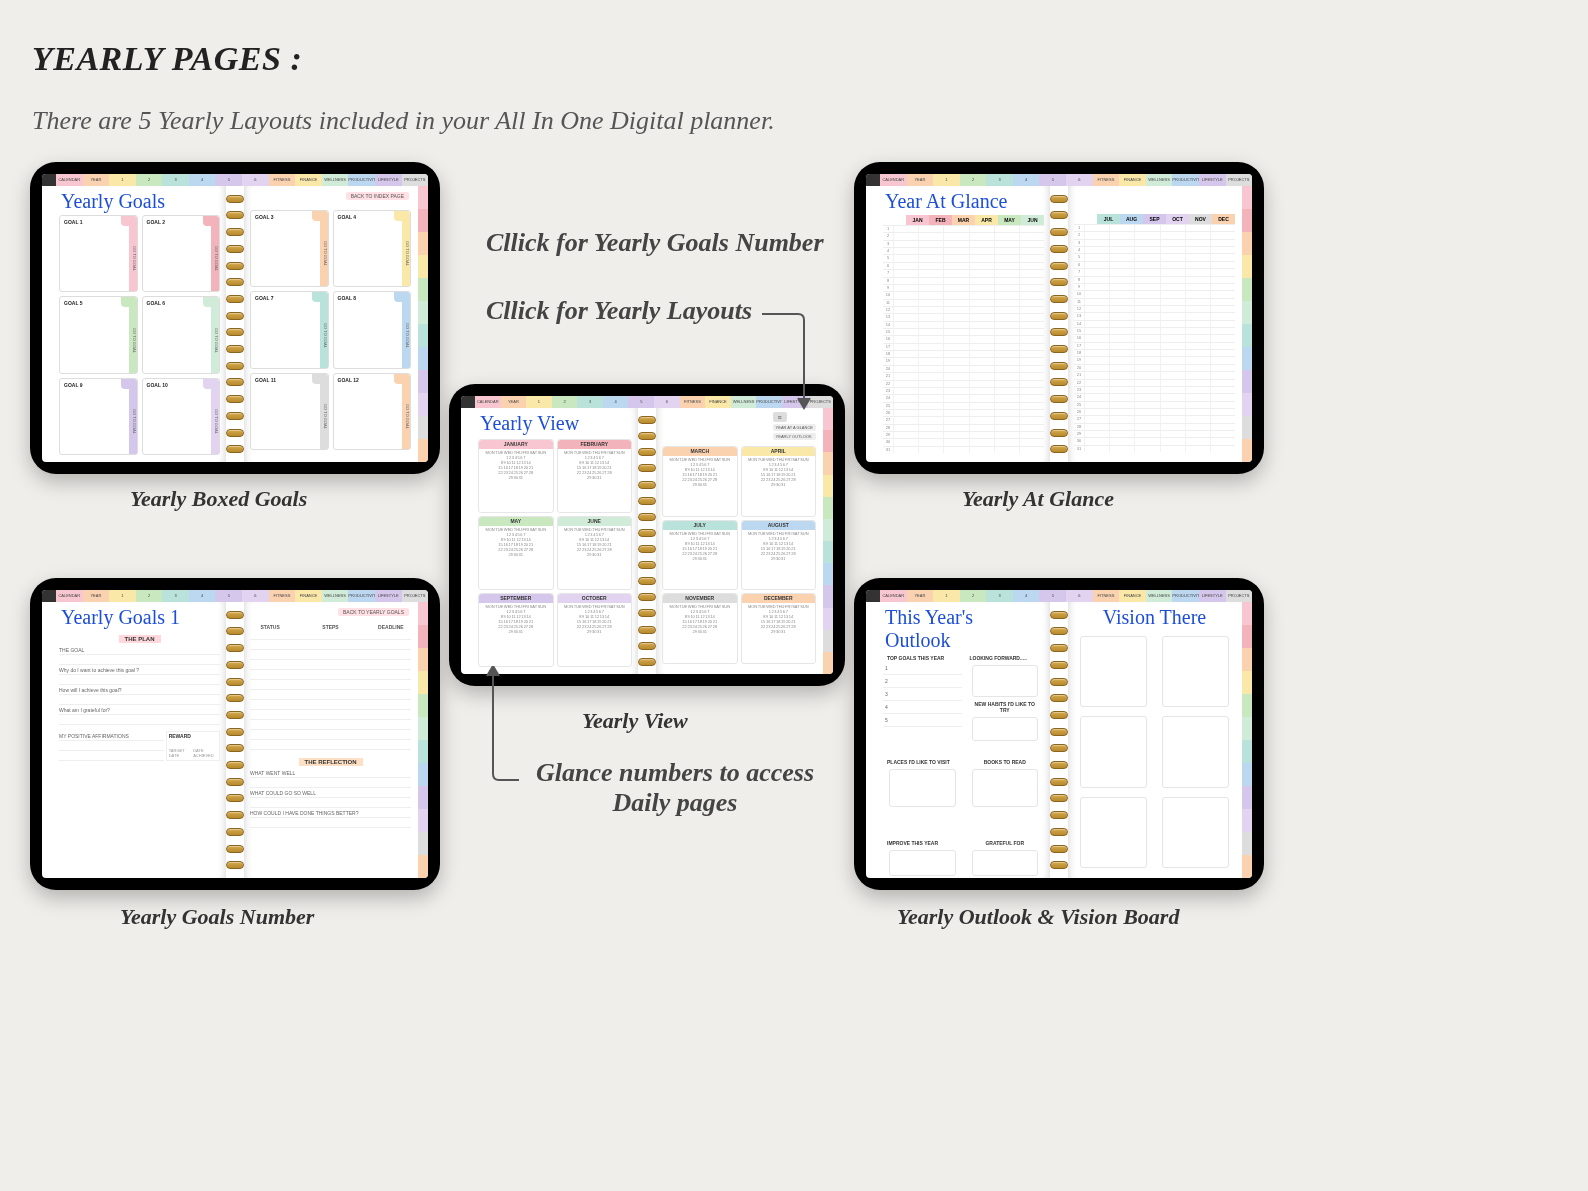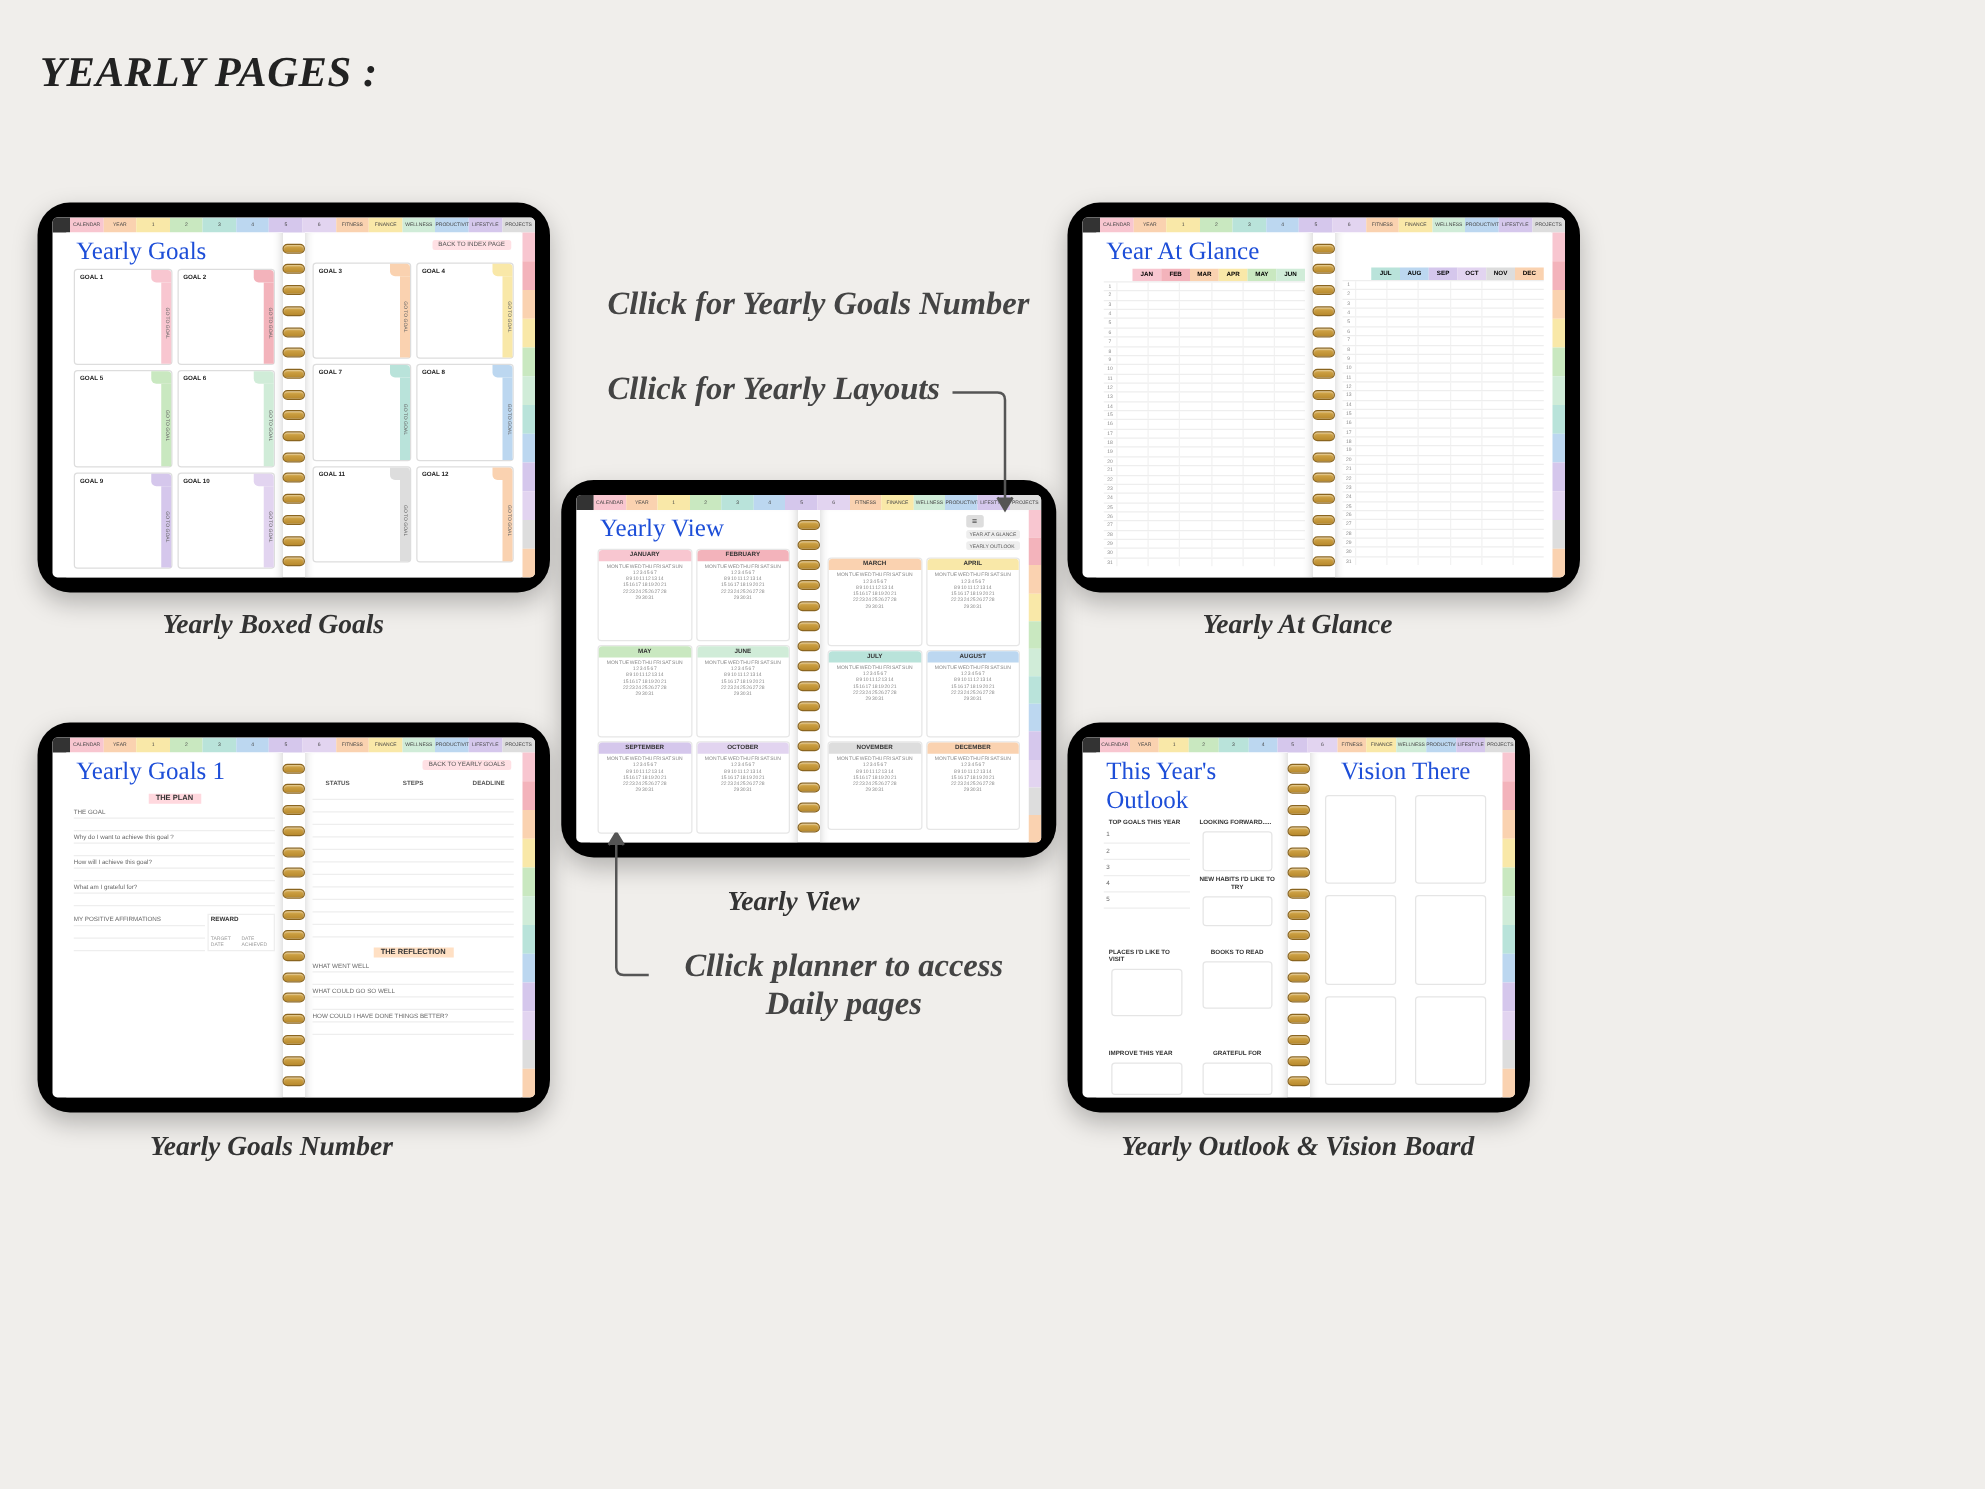--- a/index.html
+++ b/index.html
@@ -126,20 +126,21 @@
 .c-pink{background:#f8c6d0}.c-peach{background:#fad2b0}.c-yellow{background:#f9e8a8}
 .c-green{background:#c9e8c0}.c-teal{background:#b9e3da}.c-blue{background:#bcd7f0}
 .c-purple{background:#d5c7ec}.c-lav{background:#e2d4f0}.c-gray{background:#ddd}
 .c-red{background:#f3b3bb}.c-mint{background:#d0ecd8}
 </style>
 </head>
 <body>
 
 <div class="page">
   <div class="title">YEARLY PAGES :</div>
+  <div class="subtitle">There are 5 Yearly Layouts included in your All In One Digital planner.</div>
 
   <div class="ipad" style="left:30px; top:162px; width:410px; height:312px;">
     <div class="screen">
       <div class="tabs" id="tabs-1">
           <span class="home"></span>
           <span class="c-pink" style="font-size: 4px; text-align: center; line-height: 12px; color: rgb(68, 68, 68); overflow: hidden;">CALENDAR</span>
           <span class="c-peach" style="font-size: 4px; text-align: center; line-height: 12px; color: rgb(68, 68, 68); overflow: hidden;">YEAR</span>
           <span class="c-yellow" style="font-size: 4px; text-align: center; line-height: 12px; color: rgb(68, 68, 68); overflow: hidden;">1</span>
           <span class="c-green" style="font-size: 4px; text-align: center; line-height: 12px; color: rgb(68, 68, 68); overflow: hidden;">2</span>
           <span class="c-teal" style="font-size: 4px; text-align: center; line-height: 12px; color: rgb(68, 68, 68); overflow: hidden;">3</span>
@@ -1135,21 +1136,21 @@
               <div class="plan-line"></div>
               <div class="plan-line">HOW COULD I HAVE DONE THINGS BETTER?</div>
               <div class="plan-line"></div>
             </div>
         </div>
       </div>
     </div>
   </div>
   <div class="caption" style="left:120px; top:904px;">Yearly Goals Number</div>
 
-  <div class="ipad" style="left:854px; top:578px; width:370px; height:312px;">
+  <div class="ipad" style="left:854px; top:578px; width:410px; height:312px;">
     <div class="screen">
       <div class="tabs" id="tabs-5">
           <span class="home"></span>
           <span class="c-pink" style="font-size: 4px; text-align: center; line-height: 12px; color: rgb(68, 68, 68); overflow: hidden;">CALENDAR</span>
           <span class="c-peach" style="font-size: 4px; text-align: center; line-height: 12px; color: rgb(68, 68, 68); overflow: hidden;">YEAR</span>
           <span class="c-yellow" style="font-size: 4px; text-align: center; line-height: 12px; color: rgb(68, 68, 68); overflow: hidden;">1</span>
           <span class="c-green" style="font-size: 4px; text-align: center; line-height: 12px; color: rgb(68, 68, 68); overflow: hidden;">2</span>
           <span class="c-teal" style="font-size: 4px; text-align: center; line-height: 12px; color: rgb(68, 68, 68); overflow: hidden;">3</span>
           <span class="c-blue" style="font-size: 4px; text-align: center; line-height: 12px; color: rgb(68, 68, 68); overflow: hidden;">4</span>
           <span class="c-purple" style="font-size: 4px; text-align: center; line-height: 12px; color: rgb(68, 68, 68); overflow: hidden;">5</span>
@@ -1247,21 +1248,21 @@
           <div class="outlook-box"></div>
         </div>
       </div>
     </div>
   </div>
   <div class="caption" style="left:897px; top:904px;">Yearly Outlook &amp; Vision Board</div>
 
   <div class="callout" style="left:486px; top:296px;">Cllick for Yearly Layouts</div>
   <div class="callout" style="left:486px; top:228px;">Cllick for Yearly Goals Number</div>
   <div class="callout" style="left:525px; top:758px; text-align:center; width:300px;">
-    <span>Cllick planner to access</span><br>
+    <span>Glance numbers to access</span><br>
     <span class="strong">Daily pages</span>
   </div>
 
   <svg class="arrow" style="left:760px; top:312px; width:60px; height:100px;" viewBox="0 0 60 100">
     <path d="M2 2 H38 Q44 2 44 8 V92"></path>
     <path d="M38 86 L44 96 L50 86" fill="#555"></path>
   </svg>
   <svg class="arrow" style="left:483px; top:666px; width:40px; height:118px;" viewBox="0 0 40 118">
     <path d="M10 2 V108 Q10 114 16 114 H36"></path>
     <path d="M4 10 L10 0 L16 10" fill="#555"></path>

